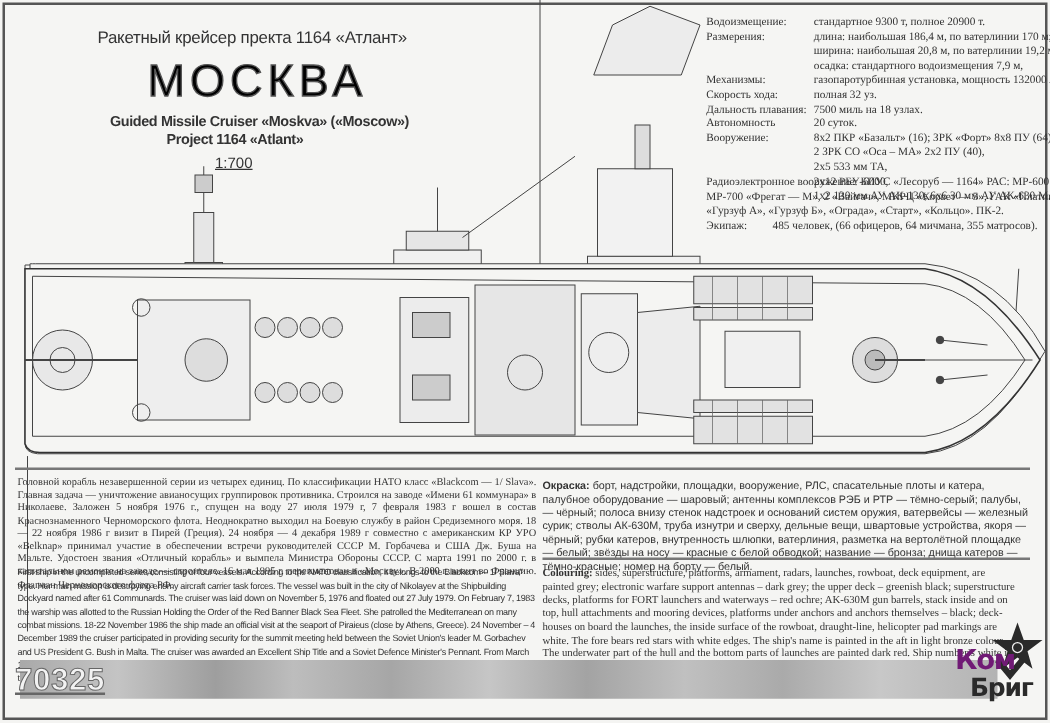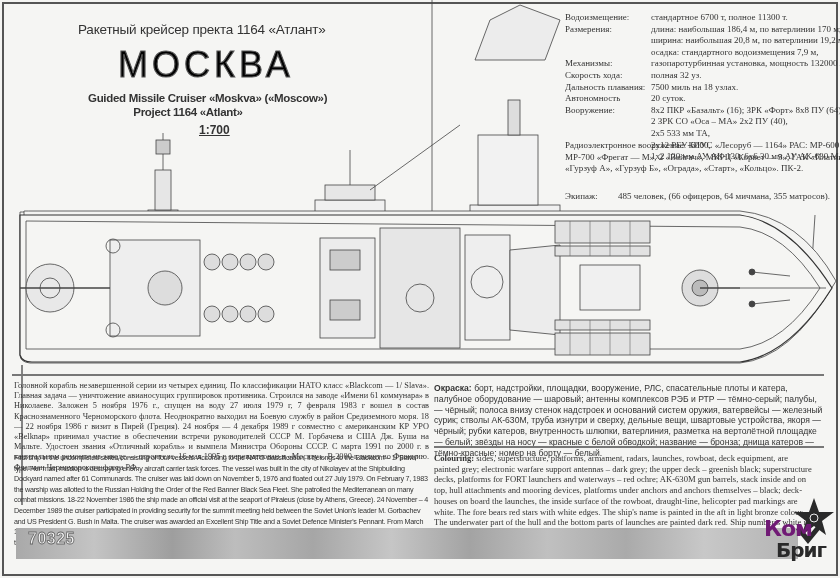--- a/index.html
+++ b/index.html
@@ -3,60 +3,60 @@
 <meta charset="utf-8">
 <style>
   * { box-sizing: border-box; margin: 0; padding: 0; }
   html, body { width: 840px; height: 578px; background: #f4f4f2; overflow: hidden; }
   body { font-family: "Liberation Serif", serif; color: #222; position: relative; }
   .frame { position: absolute; left: 2px; top: 2px; width: 836px; height: 574px; border: 2px solid #555; background: #f5f5f3; }
   .title-ru { position: absolute; left: 78px; top: 22px; font-family: "Liberation Sans", sans-serif; font-weight: normal; font-size: 13.5px; color: #333; letter-spacing: -0.2px; }
   .title-big { position: absolute; left: 118px; top: 44px; font-family: "Liberation Sans", sans-serif; font-size: 36px; letter-spacing: 4px; color: #000000; -webkit-text-stroke: 1.1px #555; font-weight: normal; }
   .title-en { position: absolute; left: 88px; top: 91px; width: 200px; text-align: center; font-family: "Liberation Sans", sans-serif; font-weight: bold; font-size: 11.5px; color: #333; line-height: 14px; letter-spacing: -0.3px; }
   .title-en div { white-space: nowrap; }
-  .scale { position: absolute; left: 172px; top: 123px; font-family: "Liberation Sans", sans-serif; font-weight: bold; font-size: 12px; text-decoration: underline; color: #333; margin-left: 27px; }
+  .scale { position: absolute; left: 172px; top: 123px; font-family: "Liberation Sans", sans-serif; font-weight: normal; font-size: 12px; text-decoration: underline; color: #333; }
   .specs { position: absolute; left: 565px; top: 12px; font-size: 9px; line-height: 11.6px; color: #333; }
   .spec-row { display: flex; }
   .spec-key { width: 86px; flex: none; white-space: nowrap; }
   .spec-val { white-space: nowrap; }
   .specs-wide { position: absolute; left: 565px; top: 140px; font-size: 9px; line-height: 11.6px; color: #333; width: 265px; }
   .specs-wide div { white-space: nowrap; }
-  .crew { display: flex; margin-top: 16px; }
+  .crew { display: flex; }
   .crew .k { width: 102px; }
   svg.ship { position: absolute; left: 0; top: 0; }
   .rule { position: absolute; height: 2px; background: #777; }
   .desc-ru { position: absolute; left: 14px; top: 381px; width: 415px; font-size: 8.3px; line-height: 10.2px; color: #333; text-align: justify; }
   .paint-ru { position: absolute; left: 434px; top: 383px; width: 392px; font-family: "Liberation Sans", sans-serif; font-size: 8.6px; line-height: 10.8px; color: #333; }
   .paint-ru b { font-weight: bold; }
   .desc-en { position: absolute; left: 14px; top: 453px; width: 417px; font-family: "Liberation Sans", sans-serif; font-size: 7.2px; line-height: 10.6px; color: #333; letter-spacing: -0.25px; }
   .paint-en { position: absolute; left: 434px; top: 453px; width: 378px; font-size: 8.6px; line-height: 10.7px; color: #333; }
   .paint-en b { font-weight: bold; }
   .band { position: absolute; left: 16px; top: 528px; width: 782px; height: 31px; background: linear-gradient(90deg, #a9a9a9 0%, #c4c4c4 10%, #9e9e9e 20%, #bdbdbd 28%, #a6a6a6 38%, #c6c6c6 48%, #a3a3a3 58%, #c0c0c0 68%, #aaaaaa 78%, #c8c8c8 88%, #b3b3b3 100%); }
-  .code { position: absolute; left: 28px; top: 530px; font-family: "Liberation Sans", sans-serif; font-weight: bold; font-size: 16px; color: #f2f2f2; -webkit-text-stroke: 0.8px #666; letter-spacing: 0.5px; }
+  .code { position: absolute; left: 12px; top: 530px; font-family: "Liberation Sans", sans-serif; font-weight: bold; font-size: 25px; color: #f2f2f2; -webkit-text-stroke: 0.8px #666; letter-spacing: 0.5px; text-decoration: underline; }
   .logo { position: absolute; left: 756px; top: 496px; width: 80px; height: 78px; }
   .logo .l1 { position: absolute; left: 8px; top: 20px; font-family: "DejaVu Sans", sans-serif; font-weight: bold; font-size: 22px; color: #701a75; letter-spacing: -1px; }
   .logo .l2 { position: absolute; left: 20px; top: 42px; font-family: "DejaVu Sans", sans-serif; font-weight: bold; font-size: 20px; color: #2a2a2a; letter-spacing: -1px; }
 </style>
 </head>
 <body>
 
 <div class="frame"></div>
 
 <div class="title-ru">Ракетный крейсер пректа 1164 «Атлант»</div>
 <div class="title-big">МОСКВА</div>
 <div class="title-en">
   <div>Guided Missile Cruiser «Moskva» («Moscow»)</div>
   <div>Project 1164 «Atlant»</div>
 </div>
 <div class="scale">1:700</div>
 
 <div class="specs">
   <div class="spec-row">
       <span class="spec-key">Водоизмещение:</span>
-      <span class="spec-val">стандартное 6700 т, полное 11300 т.</span>
+      <span class="spec-val">стандартное 9300 т, полное 20900 т.</span>
     </div>
   <div class="spec-row">
       <span class="spec-key">Размерения:</span>
       <span class="spec-val">длина: наибольшая 186,4 м, по ватерлинии 170 м;</span>
     </div>
   <div class="spec-row">
       <span class="spec-key"></span>
       <span class="spec-val">ширина: наибольшая 20,8 м, по ватерлинии 19,2 м;</span>
     </div>
   <div class="spec-row">

